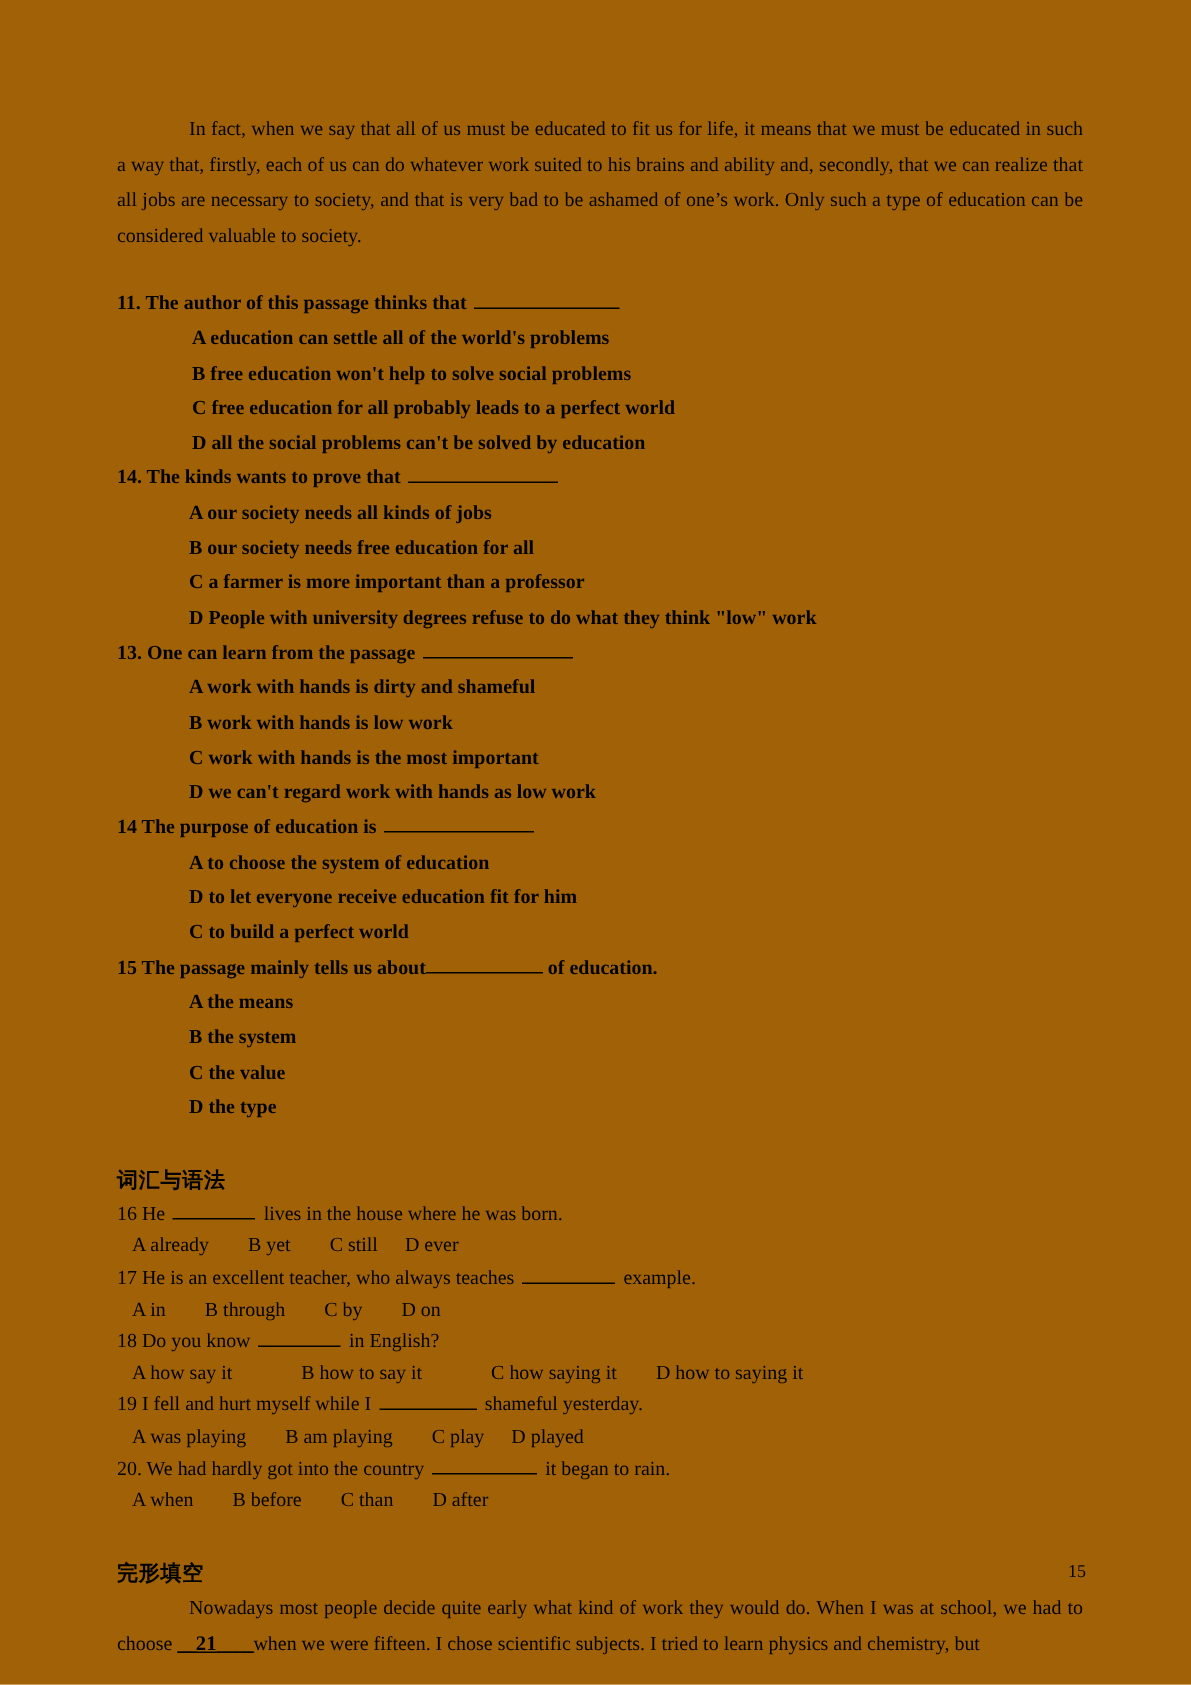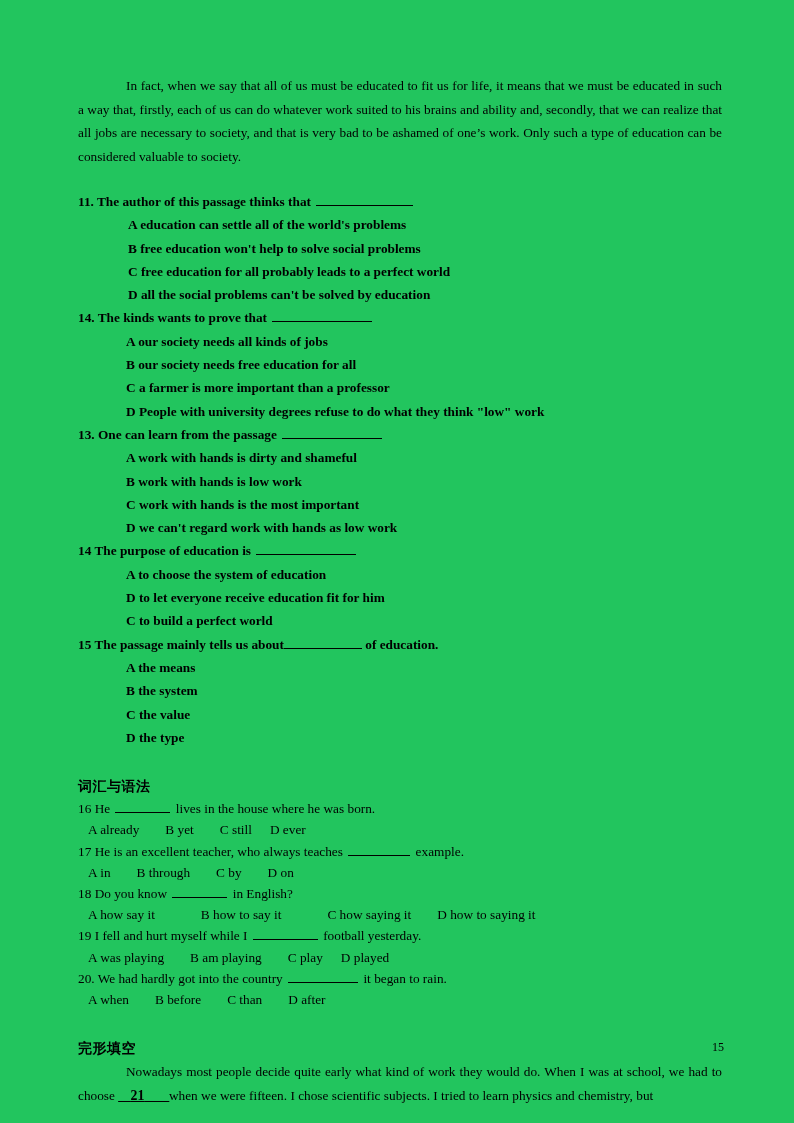--- a/index.html
+++ b/index.html
@@ -13,21 +13,21 @@
     position: relative;
     font-family: "Liberation Serif", "DejaVu Serif", serif;
     color: #000000;
     overflow: hidden;
   }
   .page {
     position: absolute;
     left: 0; top: 0;
     width: 794px;
     height: 1123px;
-    background: #22c55e;
+    background: #a16207;
   }
   .content {
     position: absolute;
     left: 78px;
     top: 74px;
     width: 644px;
   }
 
   
   .passage {
@@ -227,21 +227,21 @@
         <span>in English?</span>
       </div>
       <div class="g-opts">
         <span class="opt">A how say it</span><span class="gap-lg"></span><span class="opt">B how to say it</span><span class="gap-lg"></span><span class="opt">C how saying it</span><span class="gap-md"></span><span class="opt">D how to saying it</span>
       </div>
 
       <div class="g-q">
         <span>19</span>
         <span>I fell and hurt myself while I</span>
         <span class="blank blank-w65"></span>
-        <span>football yesterday.</span>
+        <span>shameful yesterday.</span>
       </div>
       <div class="g-opts">
         <span class="opt">A was playing</span><span class="gap-md"></span><span class="opt">B am playing</span><span class="gap-md"></span><span class="opt">C play</span><span class="gap-sm"></span><span class="opt">D played</span>
       </div>
 
       <div class="g-q">
         <span>20.</span>
         <span>We had hardly got into the country</span>
         <span class="blank blank-w70"></span>
         <span>it began to rain.</span>

